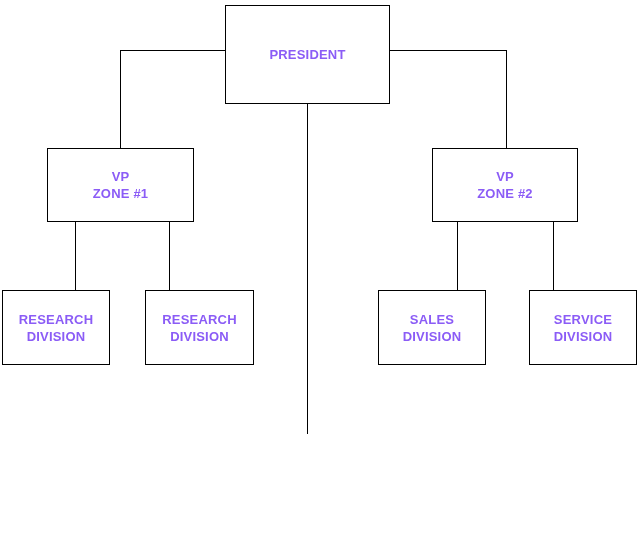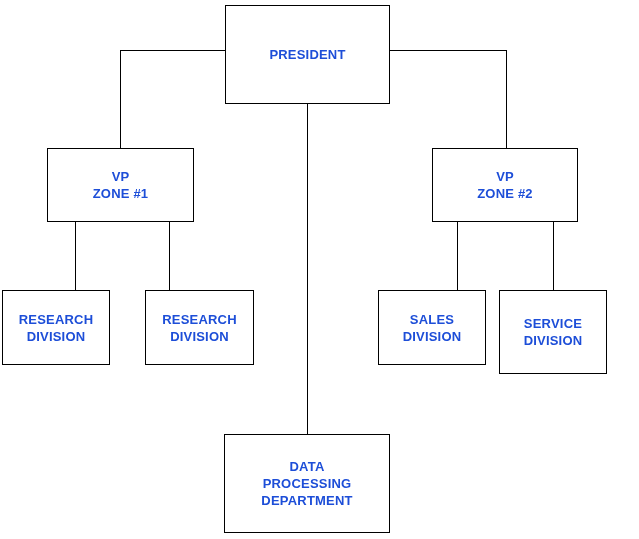--- a/index.html
+++ b/index.html
@@ -27,21 +27,21 @@
     align-items: center;
     justify-content: center;
     text-align: center;
     z-index: 2;
   }
   .node-label {
     font-family: "Liberation Sans", sans-serif;
     font-size: 13px;
     font-weight: bold;
     line-height: 17px;
-    color: #1d4ed8;
+    color: #8b5cf6;
     letter-spacing: 0.2px;
     white-space: pre-line;
   }
   .connector {
     position: absolute;
     background: #000000;
     z-index: 1;
   }
   .connector.h { height: 1px; }
   .connector.v { width: 1px; }
@@ -87,24 +87,19 @@
   <div class="node-box" style="left:145px; top:290px; width:109px; height:75px;">
     <span class="node-label">RESEARCH
 DIVISION</span>
   </div>
 
   <div class="node-box" style="left:378px; top:290px; width:108px; height:75px;">
     <span class="node-label">SALES
 DIVISION</span>
   </div>
 
-  <div class="node-box" style="left:499px; top:290px; width:108px; height:84px;">
+  <div class="node-box" style="left:529px; top:290px; width:108px; height:75px;">
     <span class="node-label">SERVICE
 DIVISION</span>
   </div>
 
-  <div class="node-box" style="left:224px; top:434px; width:166px; height:99px;">
-    <span class="node-label">DATA
-PROCESSING
-DEPARTMENT</span>
-  </div>
 
 </div>
 
 </body></html>

